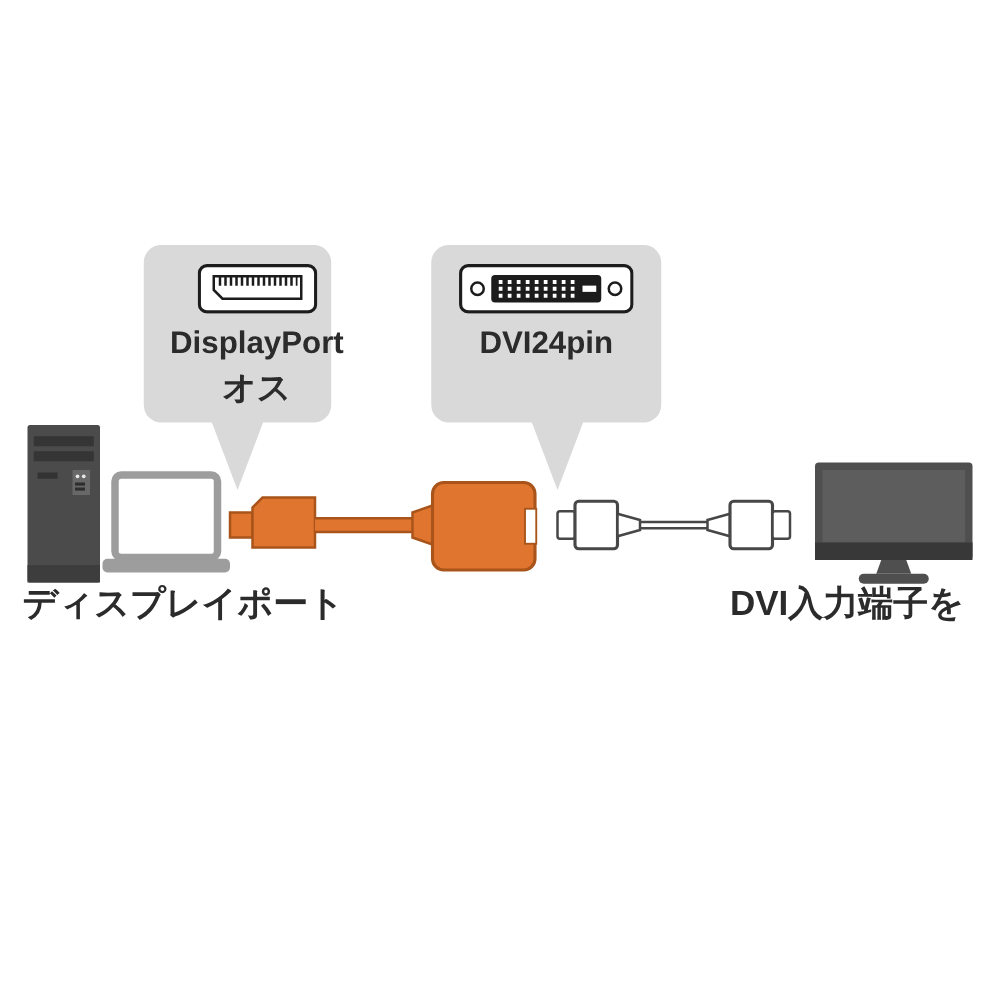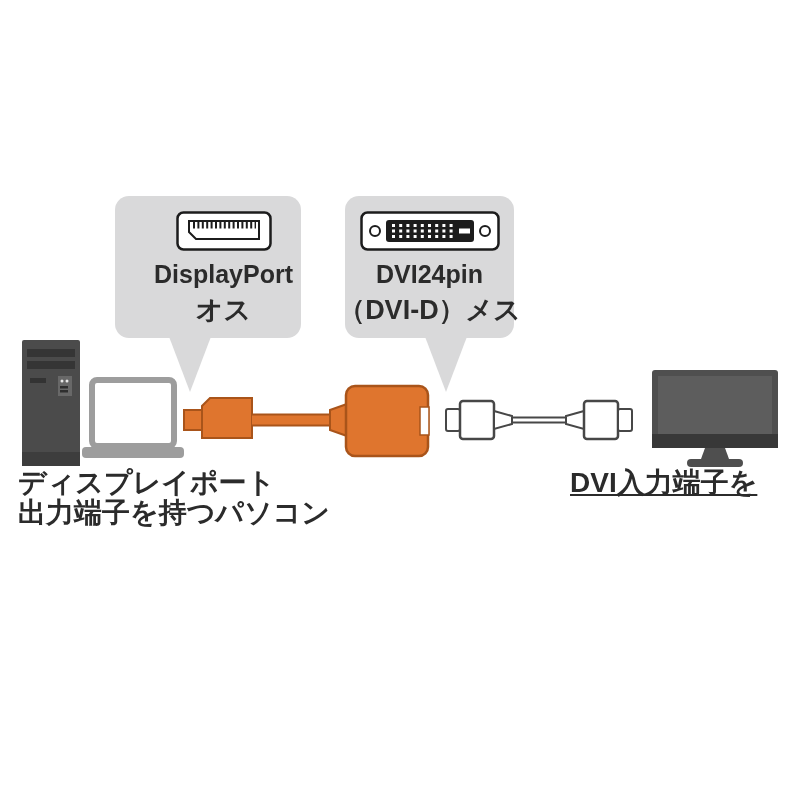--- a/index.html
+++ b/index.html
@@ -16,22 +16,22 @@
   }
   .bubble {
     position: absolute;
     background: var(--bubble-gray, #d9d9da);
     border-radius: 14px;
     display: flex;
     flex-direction: column;
     align-items: center;
     padding-top: 15px;
   }
-  .bubble-dp  { left: 115px; top: 196px; width: 186px; height: 142px; padding-left: 31px; }
-  .bubble-dvi { left: 345px; top: 196px; width: 169px; height: 142px; }
+  .bubble-dp  { left: 115px; top: 196px; width: 150px; height: 142px; padding-left: 31px; }
+  .bubble-dvi { left: 345px; top: 196px; width: 184px; height: 142px; }
   .bubble .line1 {
     font-size: 25px; font-weight: bold;
     color: var(--text-dark, #2b2b2b);
     margin-top: 9px; white-space: nowrap;
   }
   .bubble .line2 {
     font-size: 27px; font-weight: bold;
     color: var(--text-dark, #2b2b2b);
     margin-top: 3px; white-space: nowrap;
   }
@@ -44,21 +44,21 @@
   .tail-dp  { left: 168px; top: 334px; }
   .tail-dvi { left: 424px; top: 334px; }
   .devices { position: absolute; left: 0; top: 330px; }
   .caption {
     position: absolute;
     font-size: 28px; font-weight: bold;
     color: var(--text-dark, #2b2b2b);
     line-height: 30px; white-space: nowrap;
   }
   .caption-pc      { left: 18px;  top: 468px; }
-  .caption-display { left: 570px; top: 468px; text-decoration: underline; }
+  .caption-display { left: 584px; top: 468px; }
 </style>
 </head>
 <body>
 
 <div class="canvas">
 
   <div class="tail tail-dp"></div>
   <div class="tail tail-dvi"></div>
 
   <div class="bubble bubble-dp">
@@ -76,21 +76,20 @@
       <rect x="1.5" y="1.5" width="137" height="37" rx="6" fill="#ffffff" stroke="#1c1c1c" stroke-width="2.5"></rect>
       <circle cx="15" cy="20" r="5" fill="#ffffff" stroke="#1c1c1c" stroke-width="2"></circle>
       <circle cx="125" cy="20" r="5" fill="#ffffff" stroke="#1c1c1c" stroke-width="2"></circle>
       <rect x="26" y="9" width="88" height="22" rx="3" fill="#1c1c1c"></rect>
       <line x1="32" y1="14.5" x2="94" y2="14.5" stroke="#ffffff" stroke-width="3.2" stroke-dasharray="3 4.2"></line>
       <line x1="32" y1="20" x2="94" y2="20" stroke="#ffffff" stroke-width="3.2" stroke-dasharray="3 4.2"></line>
       <line x1="32" y1="25.5" x2="94" y2="25.5" stroke="#ffffff" stroke-width="3.2" stroke-dasharray="3 4.2"></line>
       <rect x="99" y="17.5" width="11" height="5" fill="#ffffff"></rect>
     </svg>
     <div class="line1">DVI24pin</div>
-    <div class="line2">（DVI-D）メス</div>
   </div>
 
   <svg class="devices" width="800" height="150" viewBox="0 0 800 150">
 
     <g>
       <rect x="22" y="10" width="58" height="126" rx="2" fill="#4b4b4b"></rect>
       <rect x="27" y="19" width="48" height="8" fill="#353535"></rect>
       <rect x="27" y="31" width="48" height="8" fill="#353535"></rect>
       <rect x="58" y="46" width="14" height="20" fill="#686868"></rect>
       <circle cx="62" cy="51" r="1.5" fill="#e8e8e8"></circle>
@@ -134,20 +133,19 @@
       <rect x="652" y="40" width="126" height="78" rx="3" fill="#4f4f4f"></rect>
       <rect x="658" y="46" width="114" height="58" fill="#5d5d5d"></rect>
       <rect x="652" y="104" width="126" height="14" fill="#383838"></rect>
       <path d="M705,118 H725 L729,129 H701 Z" fill="#4f4f4f"></path>
       <rect x="687" y="129" width="56" height="8" rx="4" fill="#4f4f4f"></rect>
     </g>
   </svg>
 
   <div class="caption caption-pc">
     <div>ディスプレイポート</div>
-    <div>出力端子を持つパソコン</div>
   </div>
 
   <div class="caption caption-display">
     <div>DVI入力端子を</div>
   </div>
 
 </div>
 
 </body></html>

